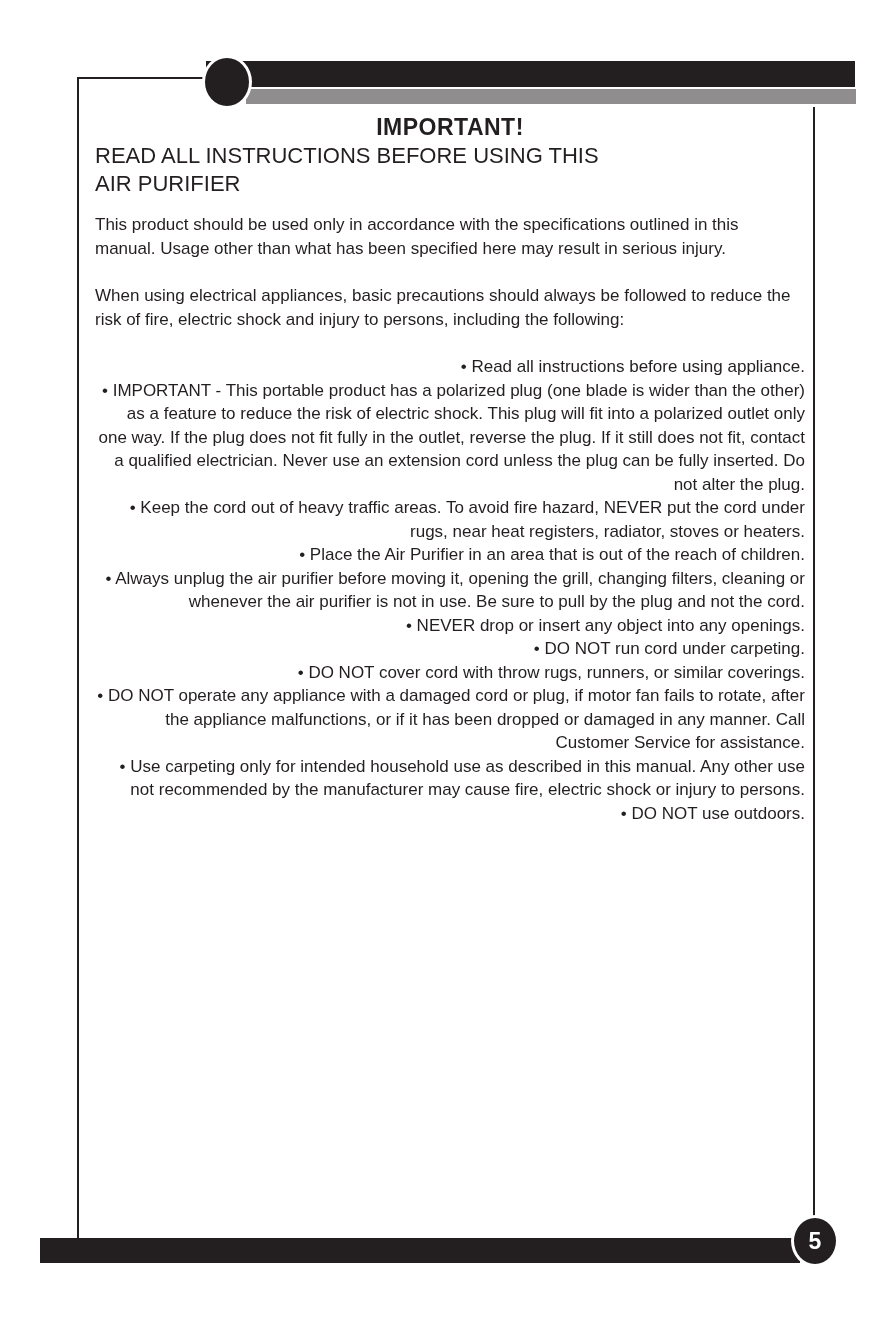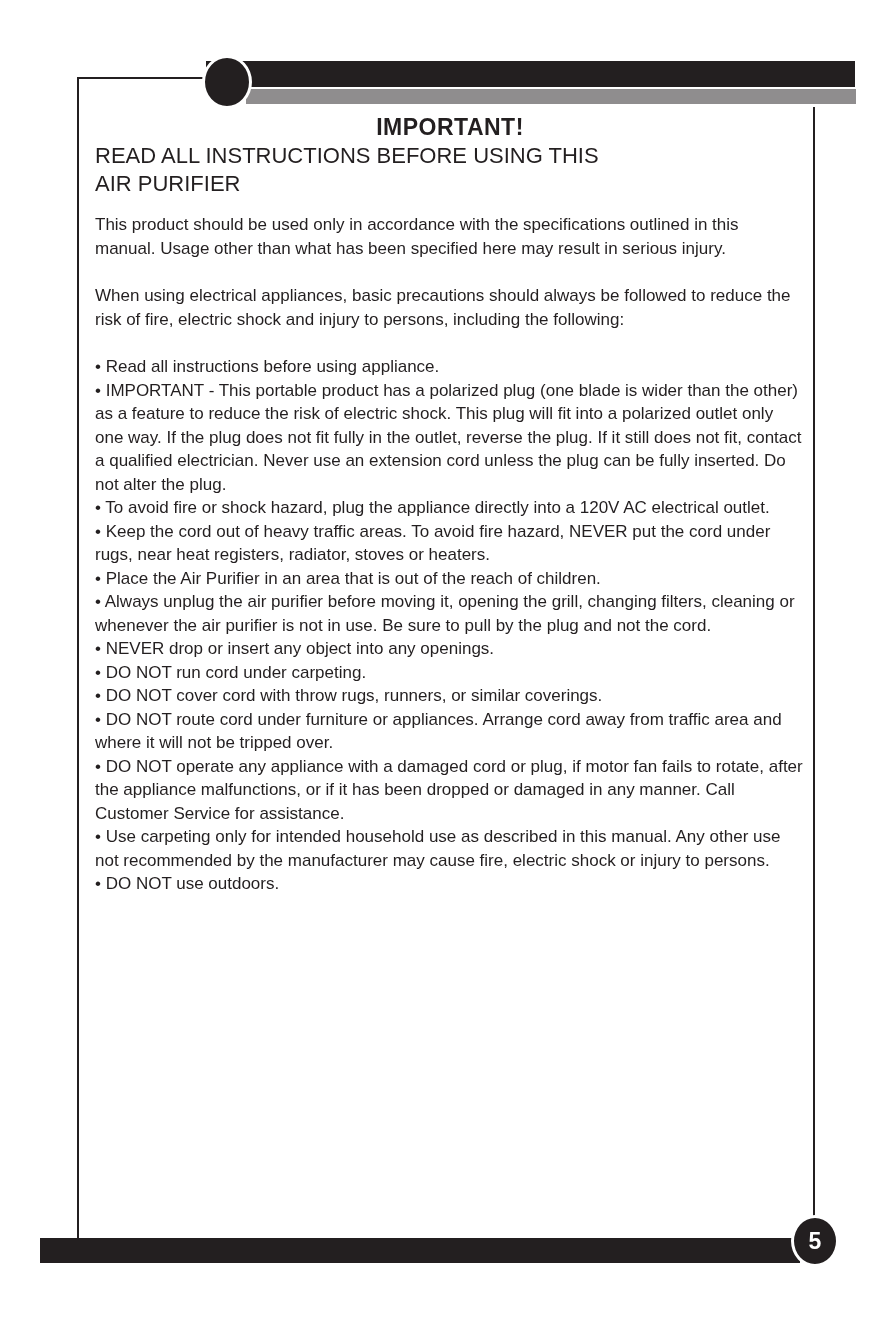--- a/index.html
+++ b/index.html
@@ -26,21 +26,21 @@
 
   
   .content { position: absolute; left: 95px; top: 112px; width: 710px; }
   .title {
     margin: 0; text-align: center;
     font-size: 23px; font-weight: bold; line-height: 30px; letter-spacing: 0.5px;
   }
   .subtitle { margin: 0; text-align: left; font-size: 22px; font-weight: normal; line-height: 28px; }
   .body-text { margin-top: 15px; font-size: 17px; line-height: 23.5px; }
   .para { margin: 0 4px 24px 0; }
-  .bullets p { margin: 0; }
+  .bullets p { margin: 0; text-align: right; }
 
   
   .footer-bar { position: absolute; left: 40px; top: 1238px; width: 760px; height: 25px; background: #231f20; }
   .page-badge {
     position: absolute; left: 791px; top: 1215px; width: 42px; height: 46px;
     background: #231f20; border: 3px solid #ffffff; border-radius: 50%;
     display: flex; align-items: center; justify-content: center;
     color: #ffffff; font-size: 23px; font-weight: bold; z-index: 2;
   }
 </style>
@@ -62,28 +62,26 @@
     <h2 class="subtitle">READ ALL INSTRUCTIONS BEFORE USING THIS</h2>
     <h2 class="subtitle">AIR PURIFIER</h2>
 
     <div class="body-text">
       <p class="para">This product should be used only in accordance with the specifications outlined in this manual. Usage other than what has been specified here may result in serious injury.</p>
       <p class="para">When using electrical appliances, basic precautions should always be followed to reduce the risk of fire, electric shock and injury to persons, including the following:</p>
 
       <div class="bullets">
         <p>• Read all instructions before using appliance.</p>
         <p>• IMPORTANT - This portable product has a polarized plug (one blade is wider than the other) as a feature to reduce the risk of electric shock. This plug will fit into a polarized outlet only one way. If the plug does not fit fully in the outlet, reverse the plug. If it still does not fit, contact a qualified electrician. Never use an extension cord unless the plug can be fully inserted. Do not alter the plug.</p>
-        <p>• To avoid fire or shock hazard, plug the appliance directly into a 120V AC electrical outlet.</p>
         <p>• Keep the cord out of heavy traffic areas. To avoid fire hazard, NEVER put the cord under rugs, near heat registers, radiator, stoves or heaters.</p>
         <p>• Place the Air Purifier in an area that is out of the reach of children.</p>
         <p>• Always unplug the air purifier before moving it, opening the grill, changing filters, cleaning or whenever the air purifier is not in use. Be sure to pull by the plug and not the cord.</p>
         <p>• NEVER drop or insert any object into any openings.</p>
         <p>• DO NOT run cord under carpeting.</p>
         <p>• DO NOT cover cord with throw rugs, runners, or similar coverings.</p>
-        <p>• DO NOT route cord under furniture or appliances. Arrange cord away from traffic area and where it will not be tripped over.</p>
         <p>• DO NOT operate any appliance with a damaged cord or plug, if motor fan fails to rotate, after the appliance malfunctions, or if it has been dropped or damaged in any manner. Call Customer Service for assistance.</p>
         <p>• Use carpeting only for intended household use as described in this manual. Any other use not recommended by the manufacturer may cause fire, electric shock or injury to persons.</p>
         <p>• DO NOT use outdoors.</p>
       </div>
     </div>
   </div>
 
   <div class="footer-bar"></div>
   <div class="page-badge">
     <span>5</span>

